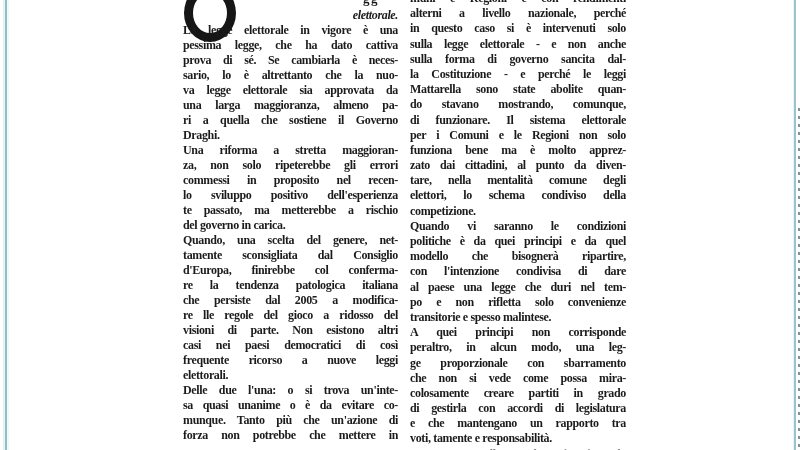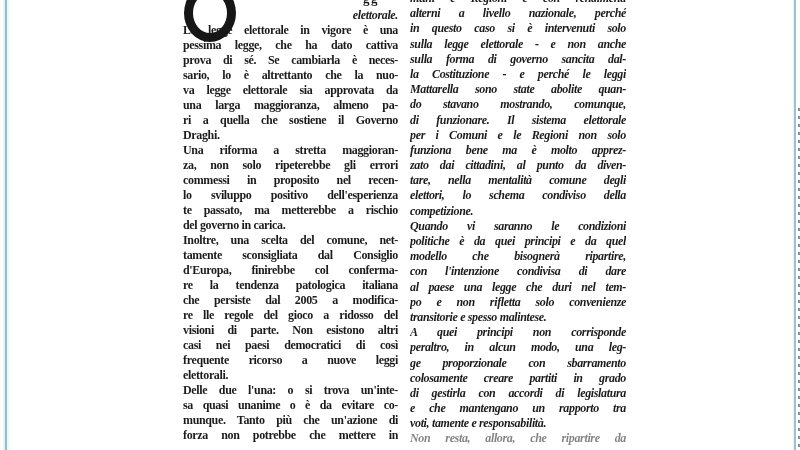--- a/index.html
+++ b/index.html
@@ -27,21 +27,21 @@
     position:absolute;width:215px;
     font-weight:700;font-size:12px;line-height:15px;
     color:#1b1b1b;letter-spacing:-0.35px;
   }
   .col-left{left:183px;top:8px;}
   .col-right{left:410px;top:-9px;width:216px;}
   .line{
     text-align:justify;text-align-last:justify;
     height:15px;overflow:hidden;
   }
-  .col-right .line{height:15.2px;line-height:15.2px;font-style:italic;}
+  .col-right .line{height:15.2px;line-height:15.2px;}
   .line.end{text-align-last:left;}
   .firstline{
     padding-left:62px;height:15px;line-height:15px;overflow:hidden;
     text-align:right;
     font-style:italic;
   }
   .dropcap{
     position:absolute;left:184px;top:-16px;
     width:34px;height:40px;
     border:9px solid #161616;border-radius:50%;
@@ -74,21 +74,21 @@
       <div class="line">va legge elettorale sia approvata da</div>
       <div class="line">una larga maggioranza, almeno pa-</div>
       <div class="line">ri a quella che sostiene il Governo</div>
       <div class="line end">Draghi.</div>
       <div class="line">Una riforma a stretta maggioran-</div>
       <div class="line">za, non solo ripeterebbe gli errori</div>
       <div class="line">commessi in proposito nel recen-</div>
       <div class="line">lo sviluppo positivo dell'esperienza</div>
       <div class="line">te passato, ma metterebbe a rischio</div>
       <div class="line end">del governo in carica.</div>
-      <div class="line">Inoltre, una scelta del comune, net-</div>
+      <div class="line">Quando, una scelta del genere, net-</div>
       <div class="line">tamente sconsigliata dal Consiglio</div>
       <div class="line">d'Europa, finirebbe col conferma-</div>
       <div class="line">re la tendenza patologica italiana</div>
       <div class="line">che persiste dal 2005 a modifica-</div>
       <div class="line">re lle regole del gioco a ridosso del</div>
       <div class="line">visioni di parte. Non esistono altri</div>
       <div class="line">casi nei paesi democratici di così</div>
       <div class="line">frequente ricorso a nuove leggi</div>
       <div class="line end">elettorali.</div>
       <div class="line">Delle due l'una: o si trova un'inte-</div>
@@ -118,19 +118,20 @@
       <div class="line">Quando vi saranno le condizioni</div>
       <div class="line">politiche è da quei principi e da quel</div>
       <div class="line">modello che bisognerà ripartire,</div>
       <div class="line">con l'intenzione condivisa di dare</div>
       <div class="line">al paese una legge che duri nel tem-</div>
       <div class="line">po e non rifletta solo convenienze</div>
       <div class="line end">transitorie e spesso malintese.</div>
       <div class="line">A quei principi non corrisponde</div>
       <div class="line">peraltro, in alcun modo, una leg-</div>
       <div class="line">ge proporzionale con sbarramento</div>
+      <div class="line">che non si vede come possa mira-</div>
       <div class="line">colosamente creare partiti in grado</div>
       <div class="line">di gestirla con accordi di legislatura</div>
       <div class="line">e che mantengano un rapporto tra</div>
       <div class="line end">voti, tamente e responsabilità.</div>
       <div class="line" style="opacity: 0.55;">Non resta, allora, che ripartire da</div>
     </div>
 </div>
 
 </body></html>

